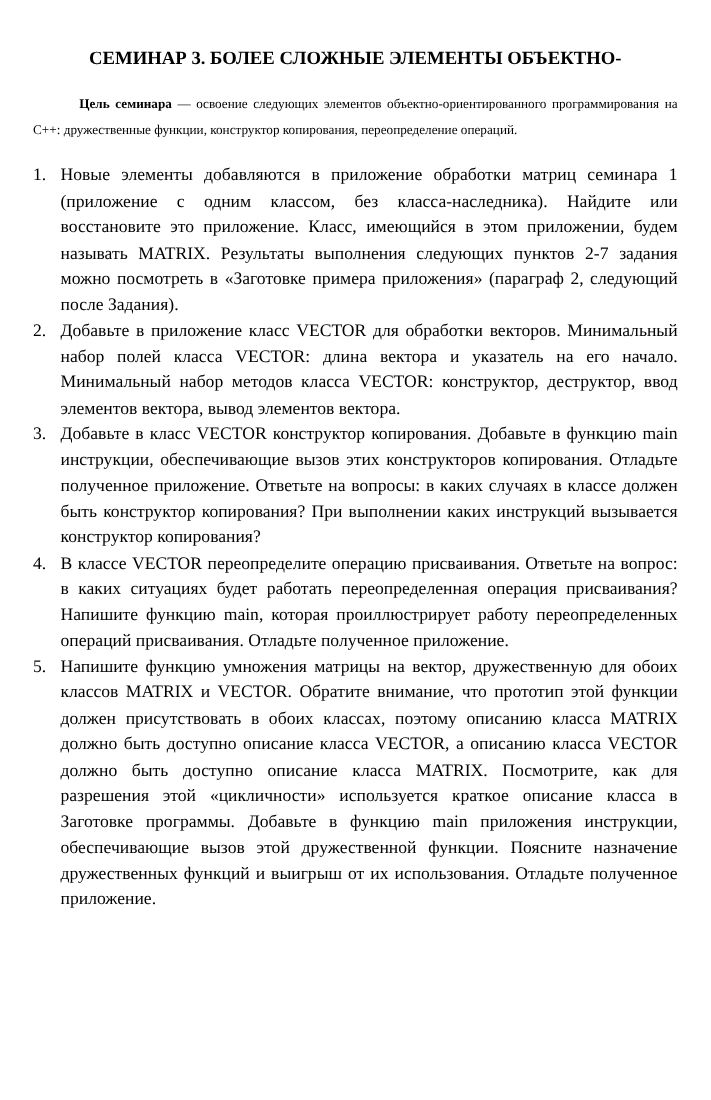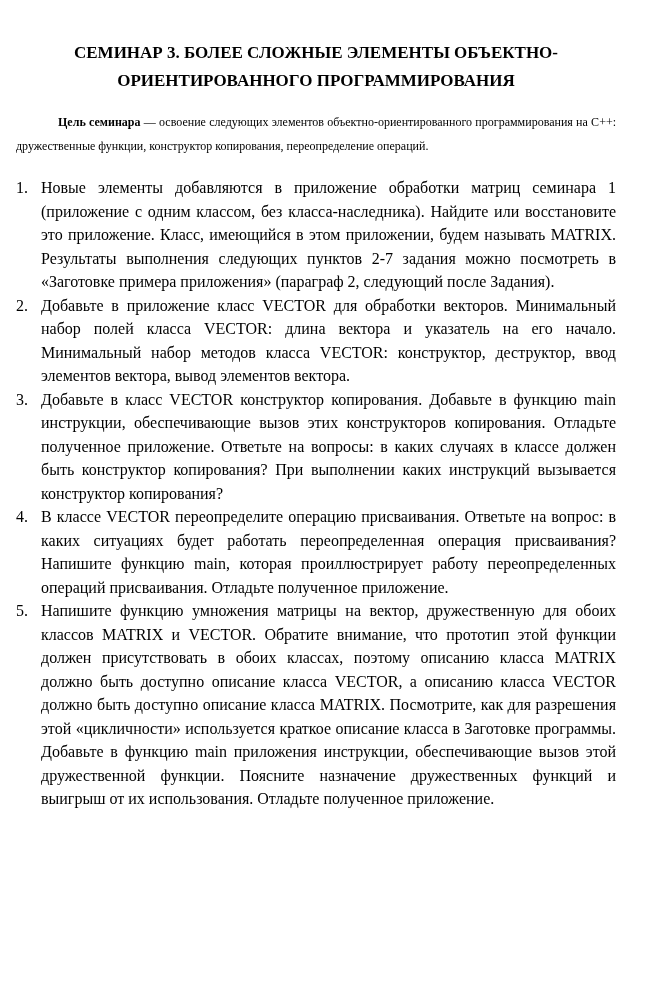--- a/index.html
+++ b/index.html
@@ -11,21 +11,21 @@
     width: 646px;
     height: 1000px;
     overflow: hidden;
     font-family: "Liberation Serif", "DejaVu Serif", serif;
     color: #000000;
   }
   .page {
     box-sizing: border-box;
     width: 646px;
     height: 1000px;
-    padding: 39px 30px 0 16px;
+    padding: 39px 30px 0 30px;
     background: #ffffff;
   }
   .title {
     margin: 0;
     font-size: 17px;
     font-weight: bold;
     line-height: 28px;
     text-align: center;
   }
   .title-line {
@@ -72,21 +72,20 @@
     text-align: justify;
   }
 </style>
 </head>
 <body>
 
 <div class="page">
 
   <h1 class="title">
     <span class="title-line">СЕМИНАР 3. БОЛЕЕ СЛОЖНЫЕ ЭЛЕМЕНТЫ ОБЪЕКТНО-</span>
-    <span class="title-line">ОРИЕНТИРОВАННОГО ПРОГРАММИРОВАНИЯ</span>
   </h1>
 
   <p class="intro"><span class="lead">Цель семинара</span><span> — освоение следующих элементов объектно-ориентированного программирования на C++: дружественные функции, конструктор копирования, переопределение операций.</span></p>
 
 
   <ol class="task-list">
     <li class="task">
       <span class="num">1.</span>
       <span class="txt">Новые элементы добавляются в приложение обработки матриц семинара 1 (приложение с одним классом, без класса-наследника). Найдите или восстановите это приложение. Класс, имеющийся в этом приложении, будем называть MATRIX. Результаты выполнения следующих пунктов 2-7 задания можно посмотреть в «Заготовке примера приложения» (параграф 2, следующий после Задания).</span>
     </li>

